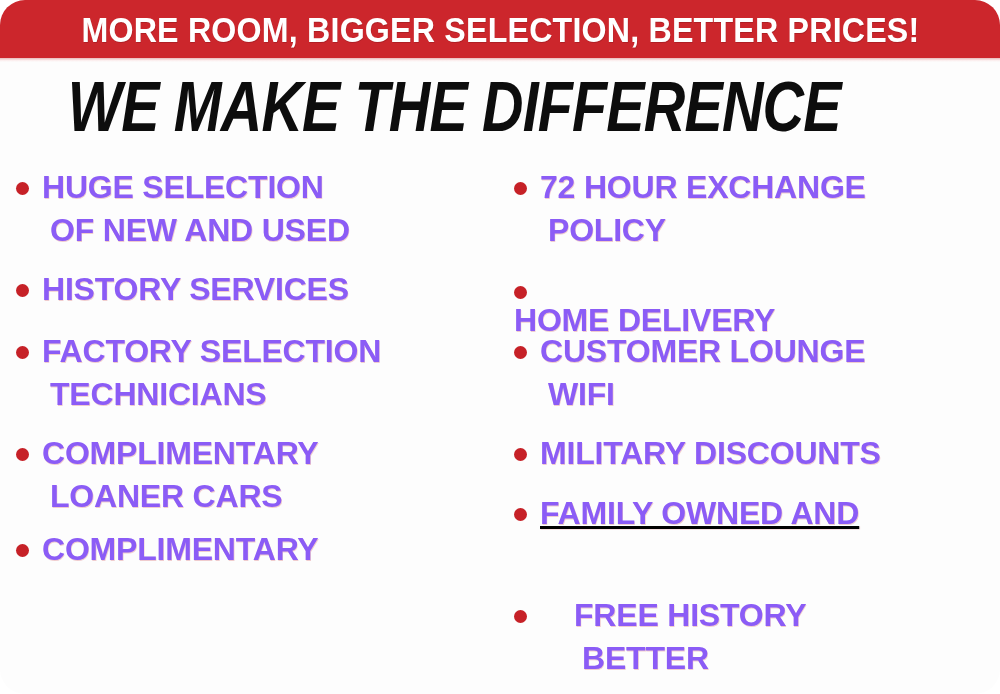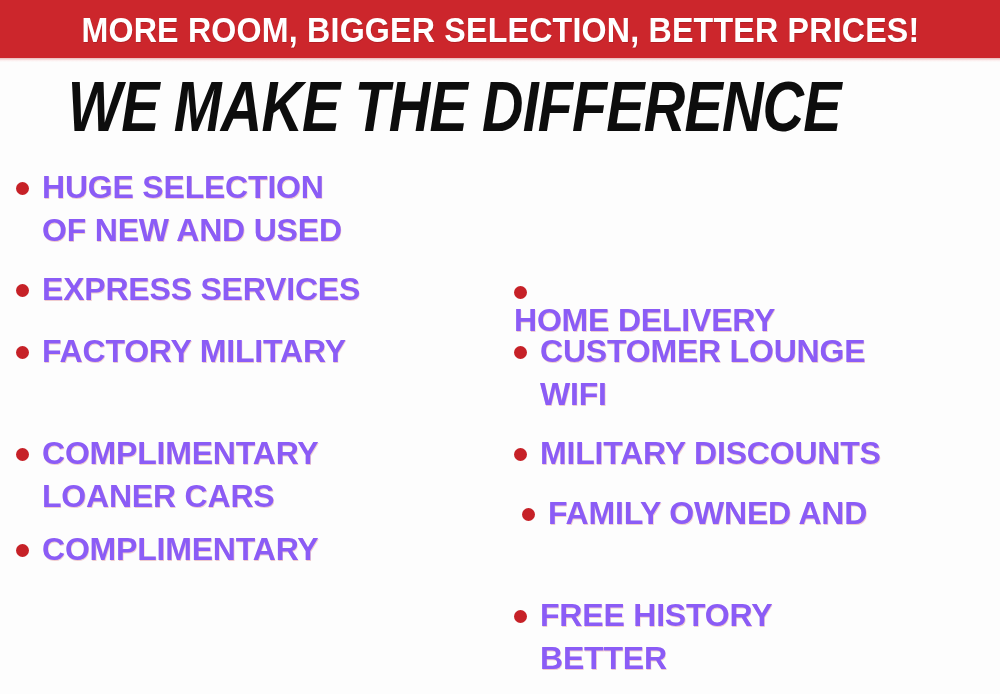--- a/index.html
+++ b/index.html
@@ -14,20 +14,21 @@
     font-family: "Liberation Sans", sans-serif;
     overflow: hidden;
   }
 
   .poster {
     position: relative;
     width: 1000px;
     height: 694px;
     background: #fdfdfd;
     overflow: hidden;
+    border-radius: 25px;
   }
 
   
   .banner {
     position: absolute;
     left: 0;
     top: 0;
     width: 1000px;
     height: 58px;
     background: #cc262c;
@@ -116,36 +117,37 @@
     color: #8b5cf6;
     font-family: "Liberation Sans", sans-serif;
     font-weight: bold;
     font-size: 32px;
     line-height: 43px;
     letter-spacing: -0.2px;
     text-shadow: 0.6px 0.6px 0 rgba(198,33,39,0.22);
   }
   .bullet-text .l2 {
     display: block;
+    margin-left: 8px;
   }
 
   
   .li-0 { top: 8px;   left: 0; }
   .li-1 { top: 110px; left: 0; }
   .li-2 { top: 172px; left: 0; }
   .li-3 { top: 274px; left: 0; }
   .li-4 { top: 370px; left: 0; }
 
   
   .ri-0 { top: 8px;   left: 0; }
   .ri-1 { top: 112px; left: 0; flex-direction: column; }
   .ri-2 { top: 172px; left: 0; }
   .ri-3 { top: 274px; left: 0; }
-  .ri-4 { top: 334px; left: 8px; }
-  .ri-5 { top: 436px; left: 0; }
+  .ri-4 { top: 334px; left: 0; text-decoration: underline; }
+  .ri-5 { top: 436px; left: 0; gap: 34px; }
 </style>
 </head>
 <body>
 
 <div class="poster">
 
   <div class="banner">
     <div class="banner-text">MORE ROOM, BIGGER SELECTION, BETTER PRICES!</div>
   </div>
   <div class="banner-underline"></div>
@@ -162,28 +164,29 @@
         <span class="bullet-dot"></span>
         <span class="bullet-text">
           <span>HUGE SELECTION</span>
           <span class="l2">OF NEW AND USED</span>
         </span>
       </div>
 
       <div class="bullet-item li-1">
         <span class="bullet-dot"></span>
         <span class="bullet-text">
-          <span>EXPRESS SERVICES</span>
+          <span>HISTORY SERVICES</span>
         </span>
       </div>
 
       <div class="bullet-item li-2">
         <span class="bullet-dot"></span>
         <span class="bullet-text">
-          <span>FACTORY MILITARY</span>
+          <span>FACTORY SELECTION</span>
+          <span class="l2">TECHNICIANS</span>
         </span>
       </div>
 
       <div class="bullet-item li-3">
         <span class="bullet-dot"></span>
         <span class="bullet-text">
           <span>COMPLIMENTARY</span>
           <span class="l2">LOANER CARS</span>
         </span>
       </div>
@@ -192,20 +195,27 @@
         <span class="bullet-dot"></span>
         <span class="bullet-text">
           <span>COMPLIMENTARY</span>
         </span>
       </div>
 
     </div>
 
     <div class="column column-right">
 
+      <div class="bullet-item ri-0">
+        <span class="bullet-dot"></span>
+        <span class="bullet-text">
+          <span>72 HOUR EXCHANGE</span>
+          <span class="l2">POLICY</span>
+        </span>
+      </div>
 
       <div class="bullet-item ri-1">
         <span class="bullet-dot"></span>
         <span class="bullet-text">
           <span>HOME DELIVERY</span>
         </span>
       </div>
 
       <div class="bullet-item ri-3">
         <span class="bullet-dot"></span>

